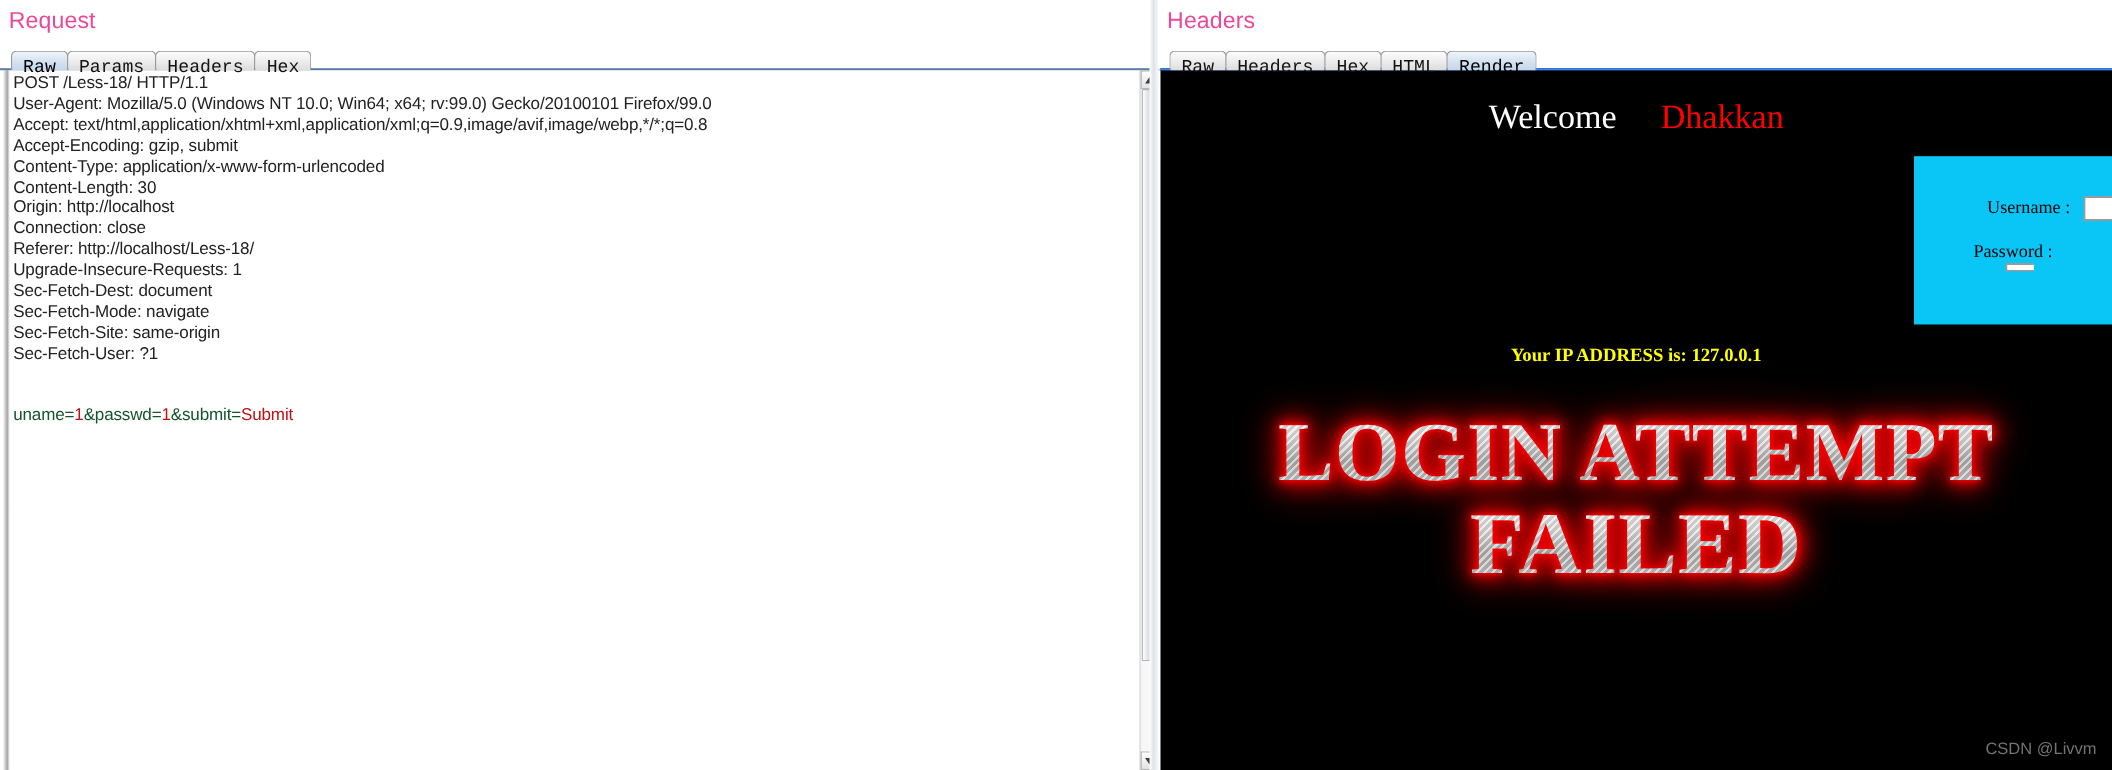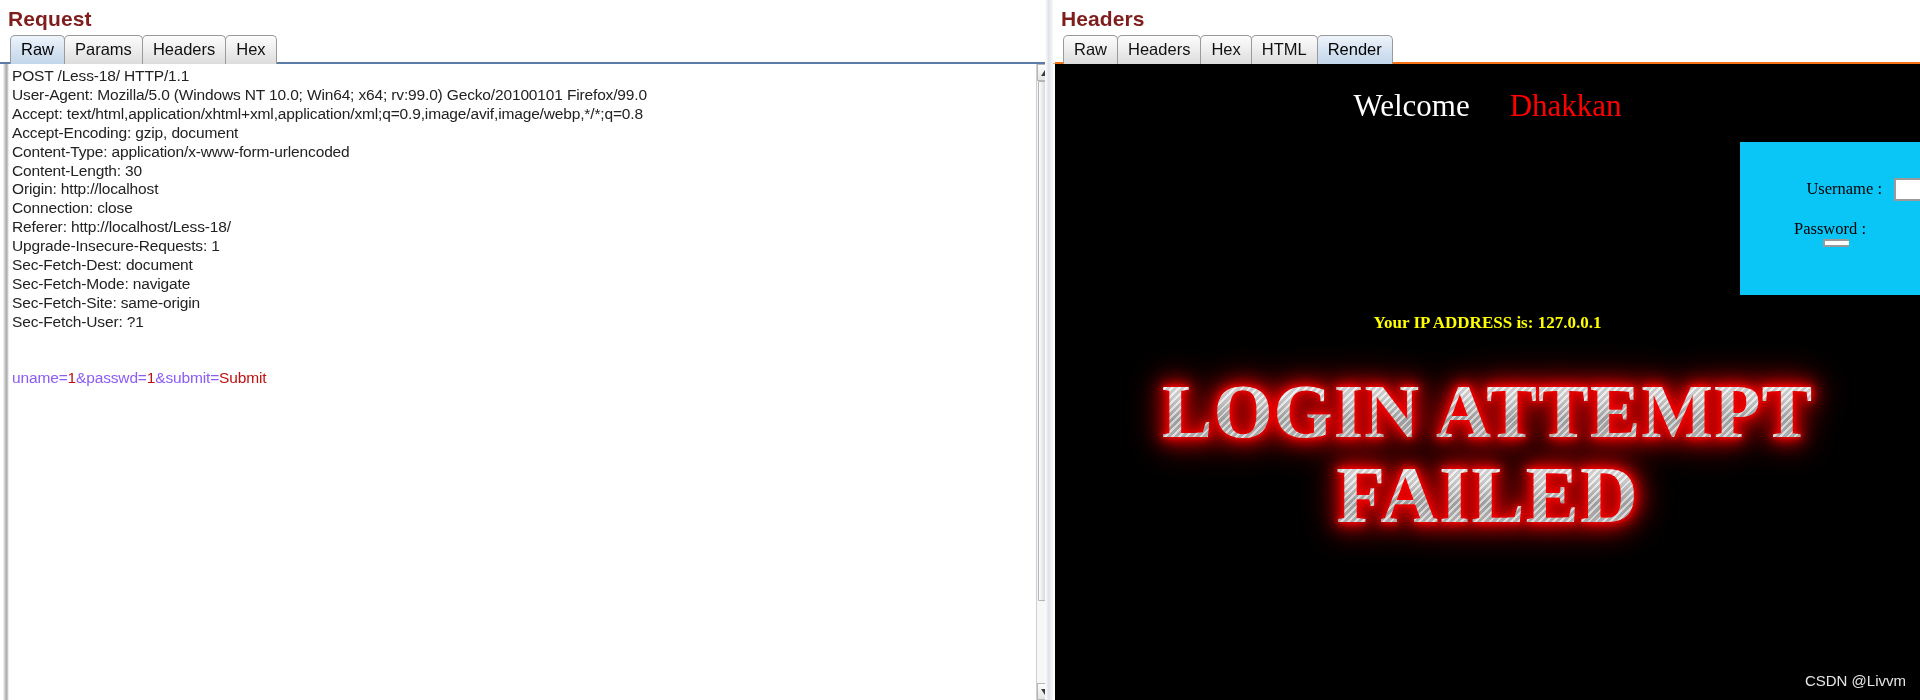--- a/index.html
+++ b/index.html
@@ -19,22 +19,22 @@
     background: #ffffff;
   }
 
   
   .panel { position: relative; height: 700px; background: #ffffff; }
   #request-panel { width: 1053px; }
   #response-panel { width: 867px; }
 
   .panel-title {
     font-size: 21px;
-    font-weight: bold;
-    color: #7f1d1d;
+    font-weight: normal;
+    color: #ec4899;
     padding: 6px 0 2px 8px;
     letter-spacing: 0.1px;
     line-height: 26px;
     font-family: "Liberation Sans", sans-serif;
   }
 
   .tabstrip {
     display: flex;
     align-items: flex-end;
     padding-left: 10px;
@@ -44,34 +44,34 @@
   .tabstrip::after {
     content: "";
     position: absolute;
     left: 0; right: 0; bottom: 0;
     height: 1px;
     background: #b8b8b8;
   }
   .tab {
     position: relative;
     z-index: 2;
-    height: 29px;
+    height: 18px;
     line-height: 27px;
     padding: 0 10px;
     font-size: 16.5px;
     color: #111;
     border: 1px solid #9a9a9a;
     border-bottom: none;
     border-top-left-radius: 5px;
     border-top-right-radius: 5px;
     background: linear-gradient(to bottom, #fcfcfc 0%, #efefef 45%, #dcdcdc 100%);
     margin-right: -1px;
     white-space: nowrap;
     cursor: default;
-    font-family: Liberation Sans, sans-serif;
+    font-family: Liberation Mono, monospace;
   }
   .tab.selected {
     background: linear-gradient(to bottom, #eef4fb 0%, #d4e2f1 55%, #c3d6ea 100%);
     color: #000;
   }
 
   
   .editor-wrap {
     position: absolute;
     left: 0;
@@ -101,21 +101,21 @@
     letter-spacing: -0.15px;
   }
   .raw-blank { height: 18.9px; }
   .param-line {
     font-family: "Liberation Sans", sans-serif;
     font-size: 15.5px;
     line-height: 18.9px;
     white-space: pre;
     letter-spacing: -0.15px;
   }
-  .pk { color: #8b5cf6; }
+  .pk { color: #14532d; }
   .pv { color: #c01010; }
 
   
   .vscroll {
     width: 17px;
     flex: 0 0 17px;
     background: #f0f0f0;
     border-left: 1px solid #cfcfcf;
     position: relative;
     display: flex;
@@ -156,21 +156,21 @@
   }
 
   
   .render-area {
     position: absolute;
     left: 2px;
     right: 0;
     top: 62px;
     bottom: 0;
     background: #000000;
-    border-top: 2px solid #f97316;
+    border-top: 2px solid #3b82f6;
     overflow: hidden;
   }
 
   .welcome-row {
     position: absolute;
     left: 0; right: 0;
     top: 24px;
     text-align: center;
     white-space: nowrap;
   }
@@ -263,21 +263,21 @@
     display: block;
   }
   .fail-line.line2 { font-size: 80px; }
 
   .watermark {
     position: absolute;
     right: 14px;
     bottom: 11px;
     font-family: "Liberation Sans", sans-serif;
     font-size: 15px;
-    color: #e5e5e5;
+    color: #737373;
     white-space: nowrap;
   }
 </style>
 </head>
 <body>
 
 <div id="app">
 
   <div class="panel" id="request-panel">
 
@@ -290,21 +290,21 @@
       <div class="tab">Hex</div>
     </div>
 
     <div class="editor-wrap">
       <div class="editor-gutter"></div>
 
       <div class="editor-body">
         <div class="raw-line">POST /Less-18/ HTTP/1.1</div>
         <div class="raw-line">User-Agent: Mozilla/5.0 (Windows NT 10.0; Win64; x64; rv:99.0) Gecko/20100101 Firefox/99.0</div>
         <div class="raw-line">Accept: text/html,application/xhtml+xml,application/xml;q=0.9,image/avif,image/webp,*/*;q=0.8</div>
-        <div class="raw-line">Accept-Encoding: gzip, document</div>
+        <div class="raw-line">Accept-Encoding: gzip, submit</div>
         <div class="raw-line">Content-Type: application/x-www-form-urlencoded</div>
         <div class="raw-line">Content-Length: 30</div>
         <div class="raw-line">Origin: http://localhost</div>
         <div class="raw-line">Connection: close</div>
         <div class="raw-line">Referer: http://localhost/Less-18/</div>
         <div class="raw-line">Upgrade-Insecure-Requests: 1</div>
         <div class="raw-line">Sec-Fetch-Dest: document</div>
         <div class="raw-line">Sec-Fetch-Mode: navigate</div>
         <div class="raw-line">Sec-Fetch-Site: same-origin</div>
         <div class="raw-line">Sec-Fetch-User: ?1</div>

